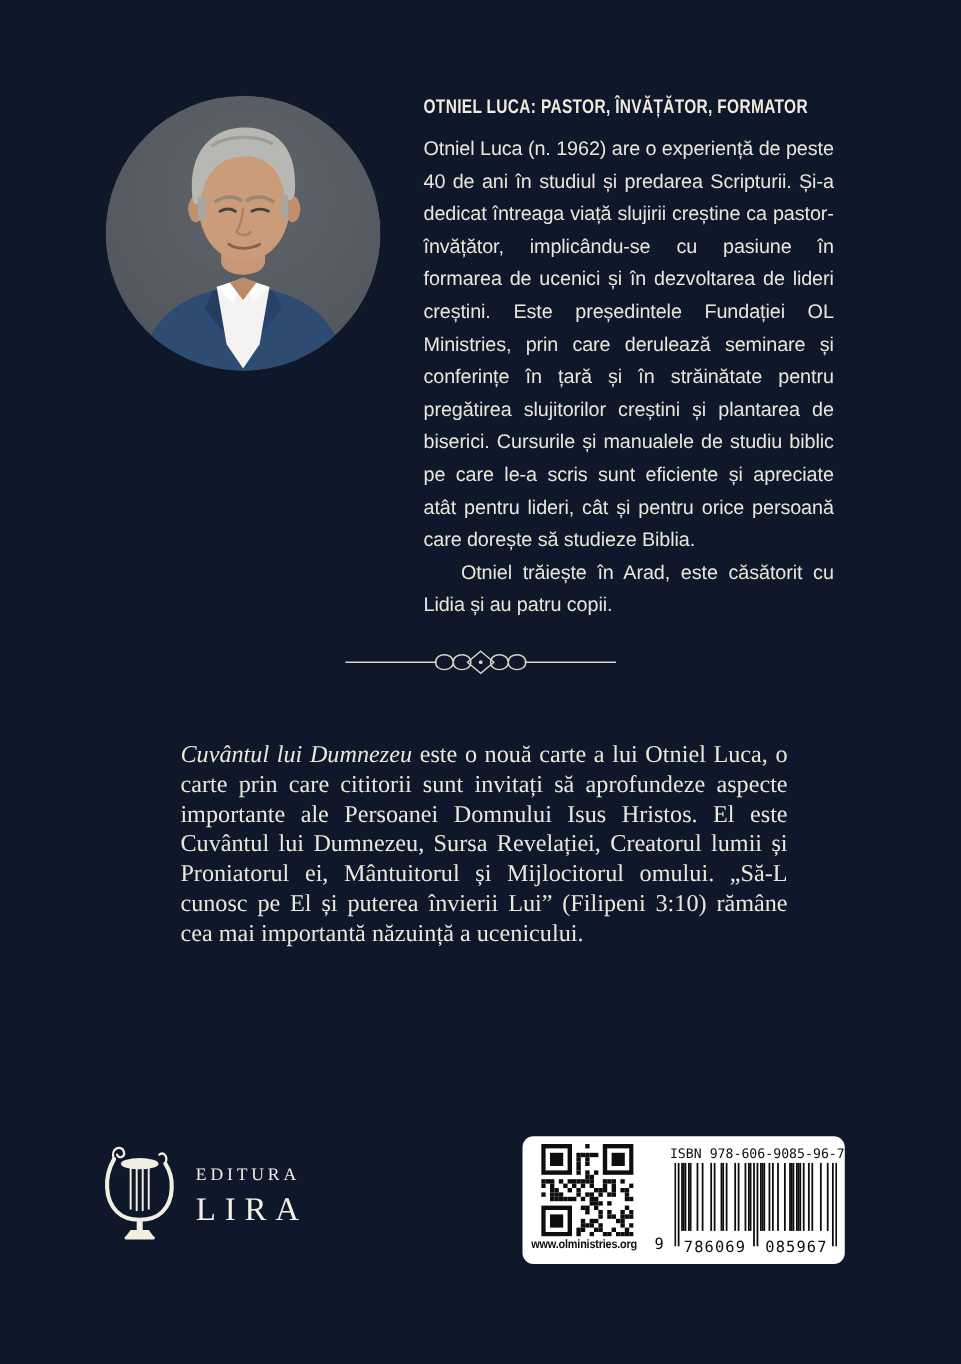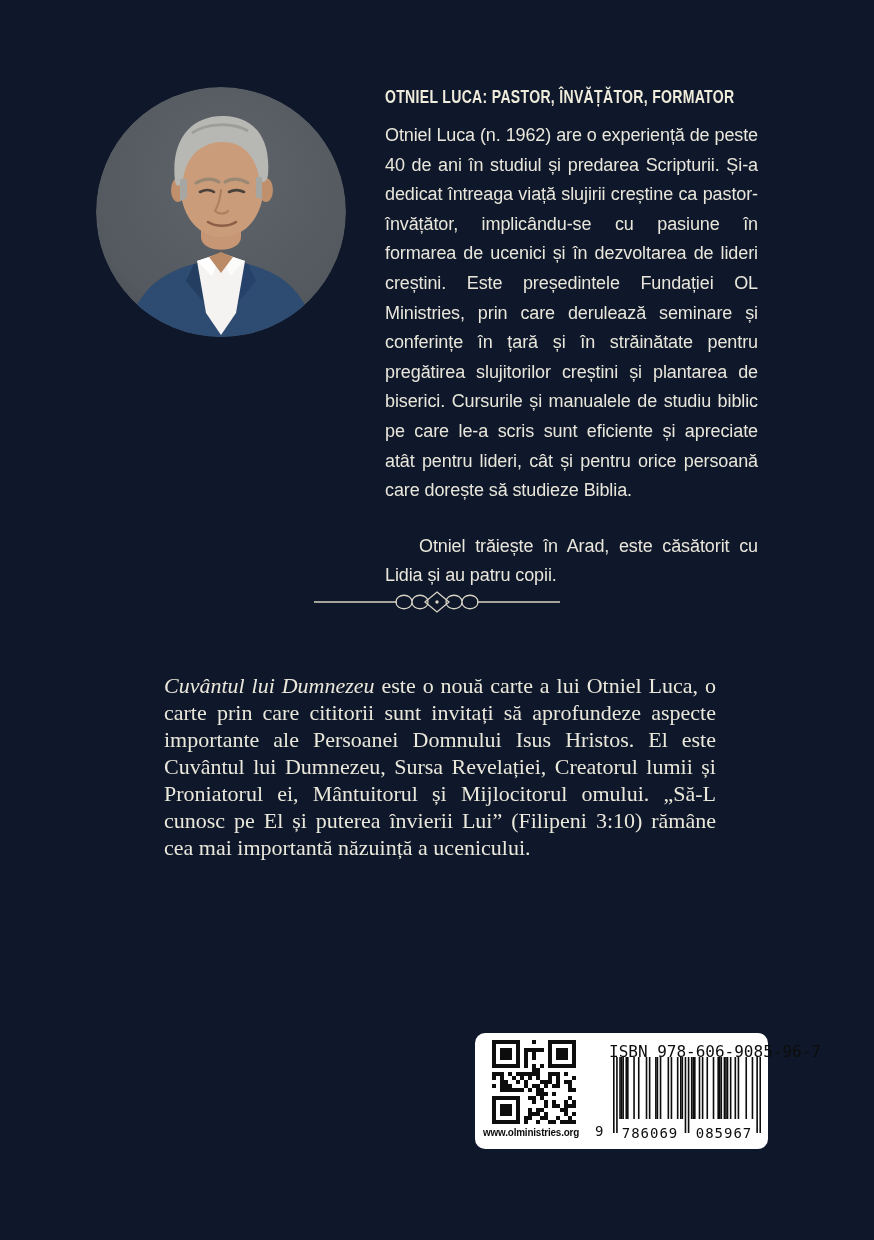--- a/index.html
+++ b/index.html
@@ -15,21 +15,21 @@
     position:absolute;left:385px;top:87px;
     font-size:18px;font-weight:bold;letter-spacing:.4px;white-space:nowrap;
     color:#f0ecdc;transform:scaleX(.78);transform-origin:left top;
   }
   .bio{
     position:absolute;left:385px;top:121px;width:373px;
     font-size:18px;line-height:29.6px;letter-spacing:-.1px;
     text-align:justify;color:#e9e7db;
   }
   .bio p{margin:0;}
-  .bio p.indent{text-indent:34px;margin-top:26px;}
+  .bio p.indent{text-indent:34px;}
   .bio .it{}
   
   .divider{position:absolute;left:312px;top:587px;width:250px;height:30px;}
   
   .blurb{
     position:absolute;left:164px;top:672px;width:552px;
     font-family:"Liberation Serif",serif;
     font-size:22px;line-height:27px;text-align:justify;color:#eae8db;
   }
   .blurb .it{font-style:italic;}
@@ -52,21 +52,21 @@
   }
   .qr{position:absolute;left:17px;top:7px;width:84px;height:84px;}
   .website{
     position:absolute;left:8px;top:93px;white-space:nowrap;
     font-size:11px;font-weight:bold;color:#0d0d0d;letter-spacing:-.2px;
     transform:scaleX(.9);transform-origin:left top;
   }
   .isbn-label{
     position:absolute;left:134px;top:9px;width:152px;text-align:left;
     font-family:"DejaVu Sans Mono","Liberation Mono",monospace;
-    font-size:16px;color:#0d0d0d;white-space:nowrap;
+    font-size:12px;color:#0d0d0d;white-space:nowrap;
   }
   .ean-wrap{position:absolute;left:120px;top:24px;width:166px;height:88px;}
   .ean-first{
     position:absolute;left:0;top:66px;
     font-family:"DejaVu Sans Mono","Liberation Mono",monospace;
     font-size:14px;color:#0d0d0d;
   }
   .ean-svg{position:absolute;left:18px;top:0;width:148px;height:84px;}
   .ean-svg text{
     font-family:"DejaVu Sans Mono","Liberation Mono",monospace;
@@ -135,20 +135,43 @@
       <path d="M165,15 H248"></path>
       <path d="M84,15 C84,6 100,6 100,15 C100,24 116,24 116,15 C116,6 100,6 100,15 C100,24 84,24 84,15 Z"></path>
       <path d="M134,15 C134,6 150,6 150,15 C150,24 166,24 166,15 C166,6 150,6 150,15 C150,24 134,24 134,15 Z"></path>
       <path d="M125,5 L137,15 L125,25 L113,15 Z"></path>
     </g>
     <circle cx="125" cy="15" r="1.7" fill="#d8d4c5"></circle>
   </svg>
 
   <div class="blurb"><span class="it">Cuvântul lui Dumnezeu</span><span> este o nouă carte a lui Otniel Luca, o carte prin care cititorii sunt invitați să aprofundeze aspecte importante ale Persoanei Domnului Isus Hristos. El este Cuvântul lui Dumnezeu, Sursa Revelației, Creatorul lumii și Proniatorul ei, Mântuitorul și Mijlocitorul omului. „Să-L cunosc pe El și puterea învierii Lui” (Filipeni 3:10) rămâne cea mai importantă năzuință a ucenicului.</span></div>
 
+  <div class="publisher">
+    <svg class="lyre" viewBox="0 0 108 140" aria-hidden="true">
+      <g fill="#f1eee2" stroke="#f1eee2">
+        <ellipse cx="54" cy="26" rx="25" ry="7.5" stroke="none"></ellipse>
+        <g stroke-width="2.6" stroke-linecap="round">
+          <line x1="42" y1="30" x2="42" y2="86"></line>
+          <line x1="50" y1="30" x2="50" y2="88"></line>
+          <line x1="58" y1="30" x2="58" y2="88"></line>
+          <line x1="66" y1="30" x2="66" y2="86"></line>
+        </g>
+        <path d="M20,20 C6,44 8,74 24,90 C38,104 70,104 84,90 C100,74 100,44 88,26" fill="none" stroke-width="5.5" stroke-linecap="round"></path>
+        <path d="M20,20 C14,6 30,0 33,10 C35,18 26,20 24,14" fill="none" stroke-width="3" stroke-linecap="round"></path>
+        <path d="M88,26 C92,16 86,10 80,14" fill="none" stroke-width="3" stroke-linecap="round"></path>
+        <path d="M50,101 H58 V114 H50 Z" stroke="none"></path>
+        <path d="M36,122 L72,122 L66,114 L42,114 Z" stroke="none"></path>
+        <rect x="34" y="122" width="40" height="4.5" rx="2" stroke="none"></rect>
+      </g>
+    </svg>
+    <div class="pub-text">
+      <div class="pub-line1">EDITURA</div>
+      <div class="pub-line2">LIRA</div>
+    </div>
+  </div>
 
   <div class="barcode-panel">
     <svg id="qr-svg" class="qr" viewBox="0 0 84 84" aria-hidden="true">
         <rect x="40" y="0" width="4" height="4" fill="#0d0d0d"></rect>
         <rect x="32" y="8" width="4" height="4" fill="#0d0d0d"></rect>
         <rect x="36" y="8" width="4" height="4" fill="#0d0d0d"></rect>
         <rect x="40" y="8" width="4" height="4" fill="#0d0d0d"></rect>
         <rect x="44" y="8" width="4" height="4" fill="#0d0d0d"></rect>
         <rect x="48" y="8" width="4" height="4" fill="#0d0d0d"></rect>
         <rect x="32" y="12" width="4" height="4" fill="#0d0d0d"></rect>

